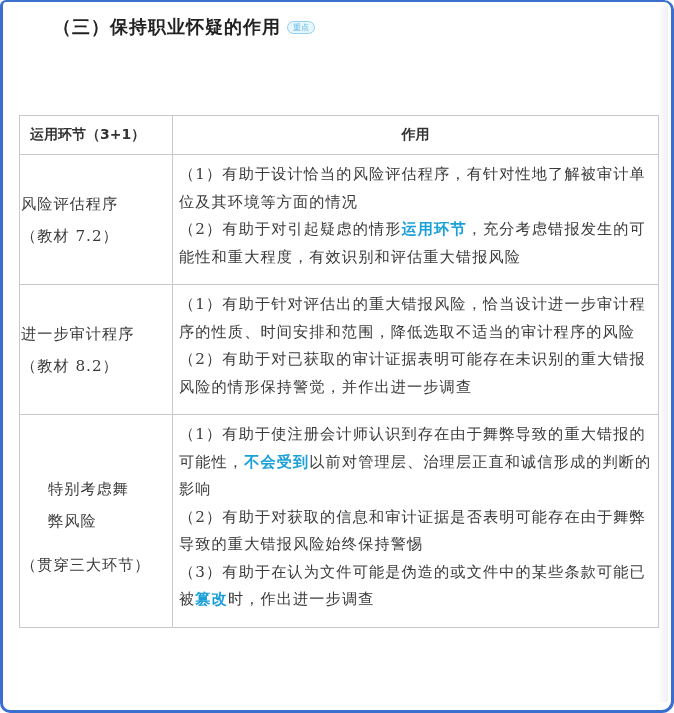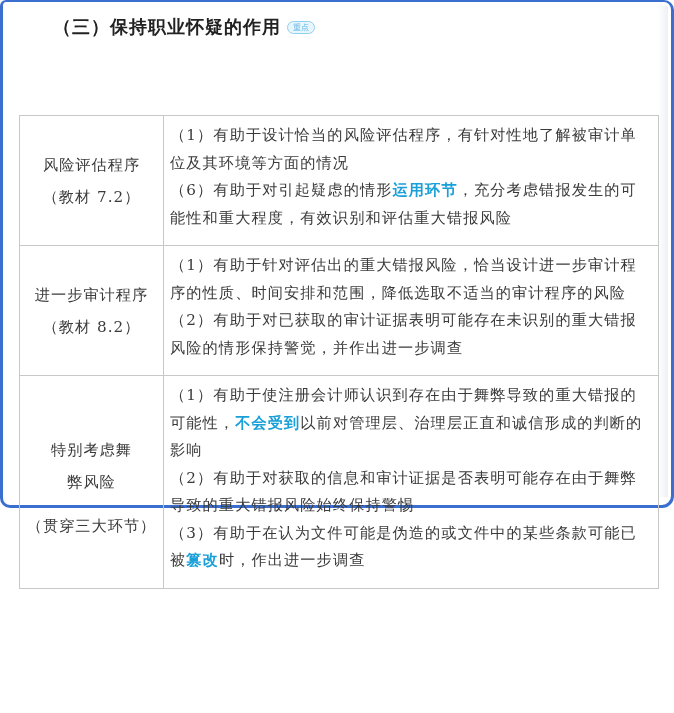--- a/index.html
+++ b/index.html
@@ -1,66 +1,70 @@
 <!DOCTYPE html>
 <html><head>
   <meta charset="utf-8">
   <style>
     html, body { margin: 0; padding: 0; background: #ffffff; }
     body { width: 674px; height: 713px; overflow: hidden; position: relative;
            font-family: "DejaVu Serif", "Liberation Serif", serif; color: #333; }
-    .frame { position: absolute; left: 0; top: 0; width: 674px; height: 508px; box-sizing: border-box;
+    .frame { position: absolute; left: 0; top: 0; width: 674px; height: 713px; box-sizing: border-box;
              border-left: 3px solid #3a6fd0; border-top: 2px solid #3a6fd0;
              border-right: 3px solid #3a6fd0; border-bottom: 3px solid #3a6fd0;
              border-radius: 6px 10px 12px 10px; background: #fff; }
     .right-shade { position: absolute; right: 3px; top: 4px; bottom: 8px; width: 10px;
                    background: linear-gradient(to right, #ffffff, #eef0f5); }
     .title { position: absolute; left: 50px; top: 13px; font-family: "DejaVu Sans", "Liberation Sans", sans-serif;
              font-weight: bold; font-size: 18px; color: #222; letter-spacing: 1px; white-space: nowrap; }
     .badge { display: inline-block; margin-left: 6px; vertical-align: 3px; font-size: 8px; font-weight: normal;
              color: #5fb6e6; border: 1px solid #8fd0f0; background: #e8f6fd; border-radius: 8px;
              padding: 0 5px; line-height: 11px; letter-spacing: 0; }
     .intro { position: absolute; left: 17px; top: 45px; width: 640px; font-size: 16px; line-height: 27px;
              color: #444; letter-spacing: 1.2px; }
     .intro .indent { display: inline-block; width: 34px; }
     .hl { color: #1aa0d8; font-weight: bold; }
     table { position: absolute; left: 16px; top: 113px; width: 640px; border-collapse: collapse;
             font-size: 15.2px; color: #3a3a3a; }
     td, th { border: 1px solid #c8c8c8; }
     th { height: 36px; font-family: "DejaVu Sans", "Liberation Sans", sans-serif; font-weight: bold; font-size: 14px;
          color: #333; }
     th.c1 { width: 141px; text-align: left; padding-left: 10px; }
-    td.c1 { width: 141px; text-align: center; line-height: 32px; vertical-align: middle; letter-spacing: 1px; }
+    td.c1 { width: 141px; text-align: left; line-height: 32px; vertical-align: middle; letter-spacing: 1px; }
     td.c2 { padding: 6px 6px 13px 6px; line-height: 27.5px; letter-spacing: 1.1px; }
     .row1 td { height: 103px; }
     .row2 td { height: 103px; }
     .row3 td { height: 103px; }
     .row4 td { height: 182px; }
   </style>
 </head>
 <body>
 
 <div class="frame">
   <div class="right-shade"></div>
 
   <div class="title">
     <span>（三）保持职业怀疑的作用</span><span class="badge">重点</span>
   </div>
 
 
   <table>
     <tbody>
+        <tr>
+      <th class="c1">运用环节（3+1）</th>
+      <th>作用</th>
+    </tr>
     <tr class="row1">
       <td class="c1">
         <div>风险评估程序</div>
         <div>（教材 7.2）</div>
       </td>
       <td class="c2">
         <div><span>（1）有助于设计恰当的风险评估程序，有针对性地了解被审计单位及其环境等方面的情况</span></div>
-        <div><span>（6）有助于对引起疑虑的情形</span><span class="hl">运用环节</span><span>，充分考虑错报发生的可能性和重大程度，有效识别和评估重大错报风险</span></div>
+        <div><span>（2）有助于对引起疑虑的情形</span><span class="hl">运用环节</span><span>，充分考虑错报发生的可能性和重大程度，有效识别和评估重大错报风险</span></div>
       </td>
     </tr>
     <tr class="row2">
       <td class="c1">
         <div>进一步审计程序</div>
         <div>（教材 8.2）</div>
       </td>
       <td class="c2">
         <div><span>（1）有助于针对评估出的重大错报风险，恰当设计进一步审计程序的性质、时间安排和范围，降低选取不适当的审计程序的风险</span></div>
         <div><span>（2）有助于对已获取的审计证据表明可能存在未识别的重大错报风险的情形保持警觉，并作出进一步调查</span></div>

